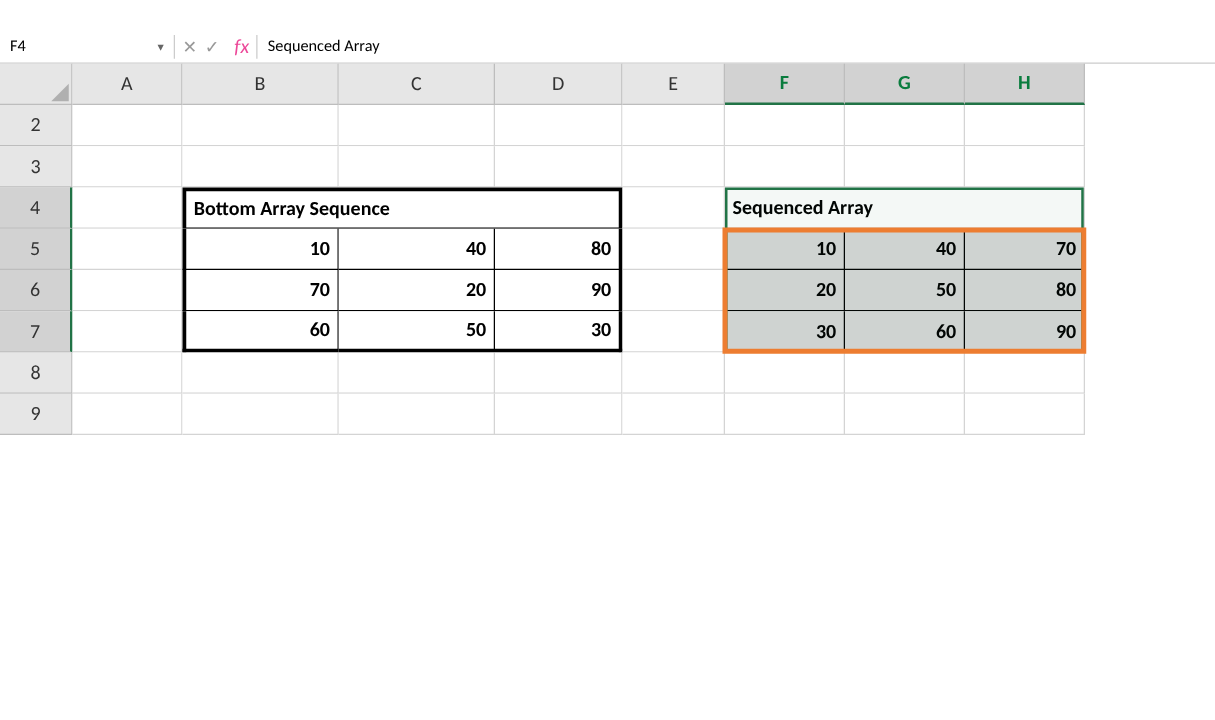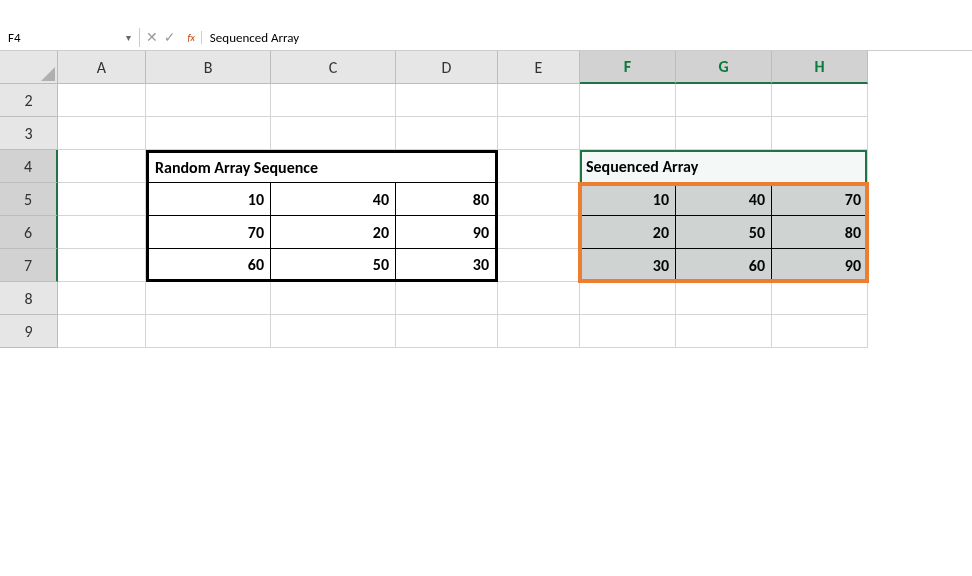--- a/index.html
+++ b/index.html
@@ -32,22 +32,22 @@
     }
     .fb-buttons {
       display: flex;
       align-items: center;
       padding: 0 6px;
       color: #999;
       gap: 6px;
     }
     .fx {
       font-style: italic;
-      font-size: 10px;
-      color: #c2410c;
+      font-size: 16px;
+      color: #ec4899;
       padding: 0 6px;
       border-right: 1px solid #ccc;
     }
     .formula-input {
       flex: 1;
       padding: 2px 8px;
       font-size: 13px;
       border: none;
     }
     .sheet {
@@ -196,21 +196,21 @@
   <div></div>
   <div></div>
   <div></div>
   <div></div>
   <div></div>
   <div></div>
   <div></div>
 
   <div class="row-header selected">4</div>
   <div></div>
-  <div class="bold tbl-top tbl-left tbl-inner-h" style="border-right:none;grid-column:span 3;padding-left:6px;border-right:3px solid #000;">Random Array Sequence</div>
+  <div class="bold tbl-top tbl-left tbl-inner-h" style="border-right:none;grid-column:span 3;padding-left:6px;border-right:3px solid #000;">Bottom Array Sequence</div>
   <div></div>
   <div class="bold" style="grid-column:span 3;padding-left:6px;">Sequenced Array</div>
 
   <div class="row-header selected">5</div>
   <div></div>
   <div class="num tbl-left tbl-inner-v tbl-inner-h">10</div>
   <div class="num tbl-inner-v tbl-inner-h">40</div>
   <div class="num tbl-right tbl-inner-h">80</div>
   <div></div>
   <div class="num grey-fill thin-black-r thin-black-b">10</div>

